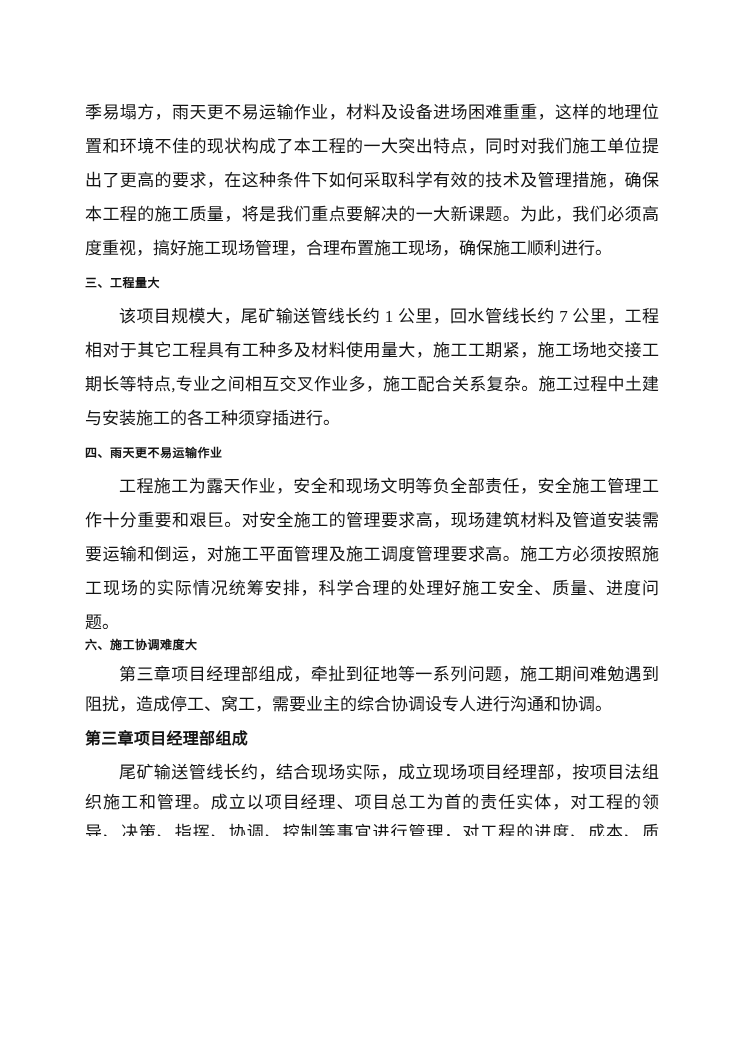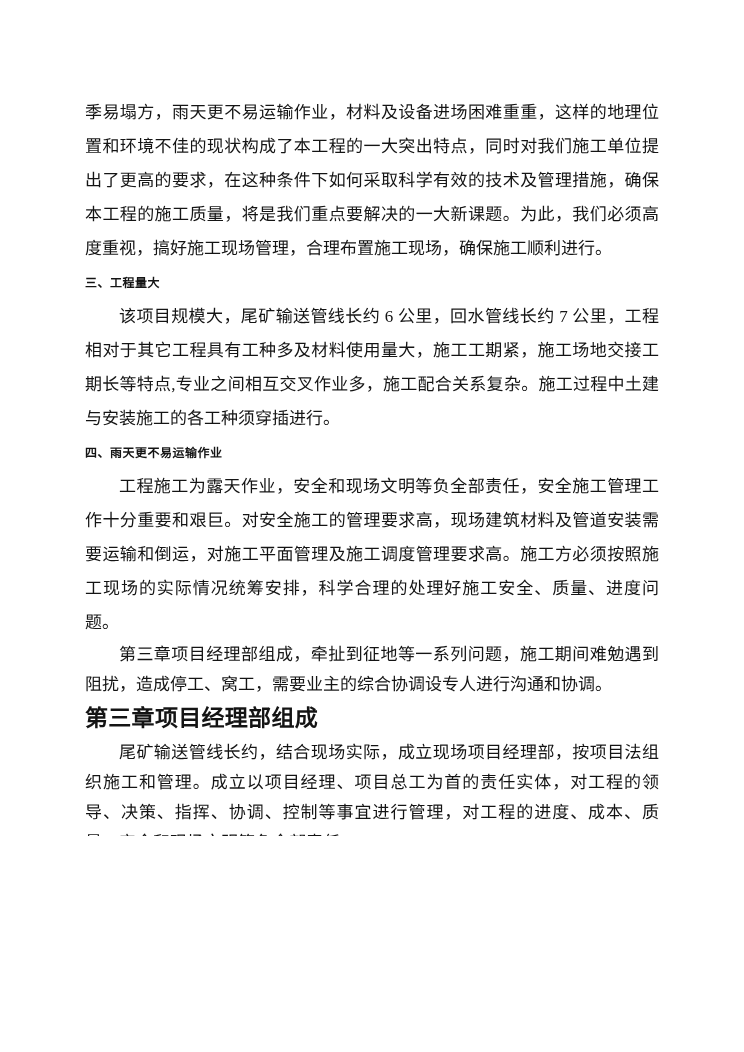--- a/index.html
+++ b/index.html
@@ -31,39 +31,40 @@
   .indent { text-indent: 34px; }
   .h2 {
     margin: 0;
     font-size: 12px;
     font-weight: bold;
     letter-spacing: 0.5px;
   }
   .h2.tight { margin-top: -10px; }
   .h1 {
     margin: 0;
-    font-size: 23px;
+    font-size: 16px;
     font-weight: bold;
     line-height: 38px;
     letter-spacing: 0.3px;
   }
 </style>
 </head>
 <body>
 
 <div class="page">
   <p class="para lh34">季易塌方，雨天更不易运输作业，材料及设备进场困难重重，这样的地理位置和环境不佳的现状构成了本工程的一大突出特点，同时对我们施工单位提出了更高的要求，在这种条件下如何采取科学有效的技术及管理措施，确保本工程的施工质量，将是我们重点要解决的一大新课题。为此，我们必须高度重视，搞好施工现场管理，合理布置施工现场，确保施工顺利进行。</p>
 
   <h2 class="h2 lh34">三、工程量大</h2>
 
-  <p class="para lh34 indent">该项目规模大，尾矿输送管线长约 6 公里，回水管线长约 7 公里，工程相对于其它工程具有工种多及材料使用量大，施工工期紧，施工场地交接工期长等特点,专业之间相互交叉作业多，施工配合关系复杂。施工过程中土建与安装施工的各工种须穿插进行。</p>
+  <p class="para lh34 indent">该项目规模大，尾矿输送管线长约 1 公里，回水管线长约 7 公里，工程相对于其它工程具有工种多及材料使用量大，施工工期紧，施工场地交接工期长等特点,专业之间相互交叉作业多，施工配合关系复杂。施工过程中土建与安装施工的各工种须穿插进行。</p>
 
   <h2 class="h2 lh34">四、雨天更不易运输作业</h2>
 
   <p class="para lh34 indent">工程施工为露天作业，安全和现场文明等负全部责任，安全施工管理工作十分重要和艰巨。对安全施工的管理要求高，现场建筑材料及管道安装需要运输和倒运，对施工平面管理及施工调度管理要求高。施工方必须按照施工现场的实际情况统筹安排，科学合理的处理好施工安全、质量、进度问题。</p>
 
+  <h2 class="h2 lh30 tight">六、施工协调难度大</h2>
 
   <p class="para lh30 indent">第三章项目经理部组成，牵扯到征地等一系列问题，施工期间难勉遇到阻扰，造成停工、窝工，需要业主的综合协调设专人进行沟通和协调。</p>
 
   <h1 class="h1">第三章项目经理部组成</h1>
 
   <p class="para lh30 indent">尾矿输送管线长约，结合现场实际，成立现场项目经理部，按项目法组织施工和管理。成立以项目经理、项目总工为首的责任实体，对工程的领导、决策、指挥、协调、控制等事宜进行管理，对工程的进度、成本、质量、安全和现场文明等负全部责任。</p>
 </div>
 
 </body></html>

